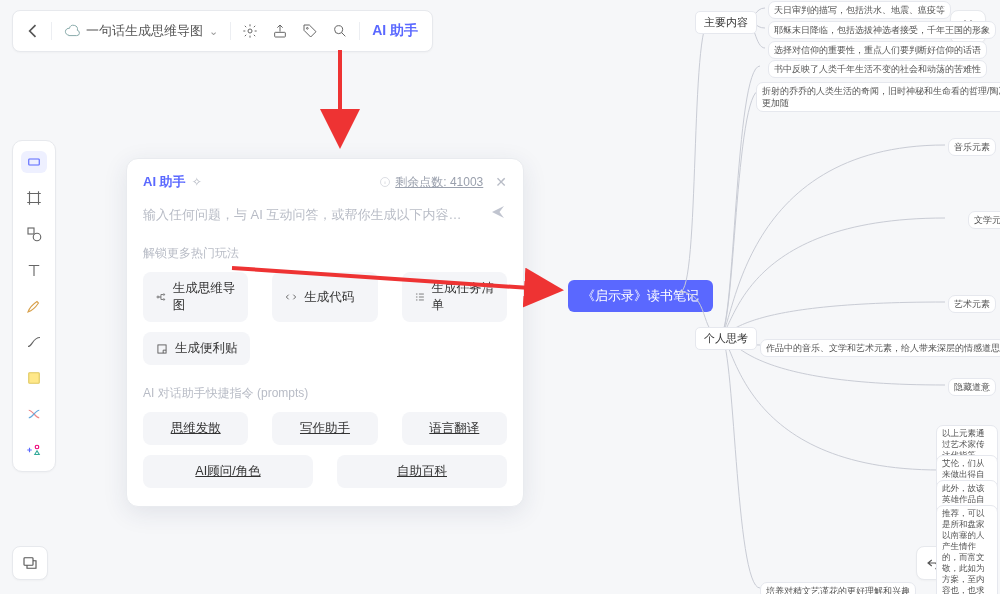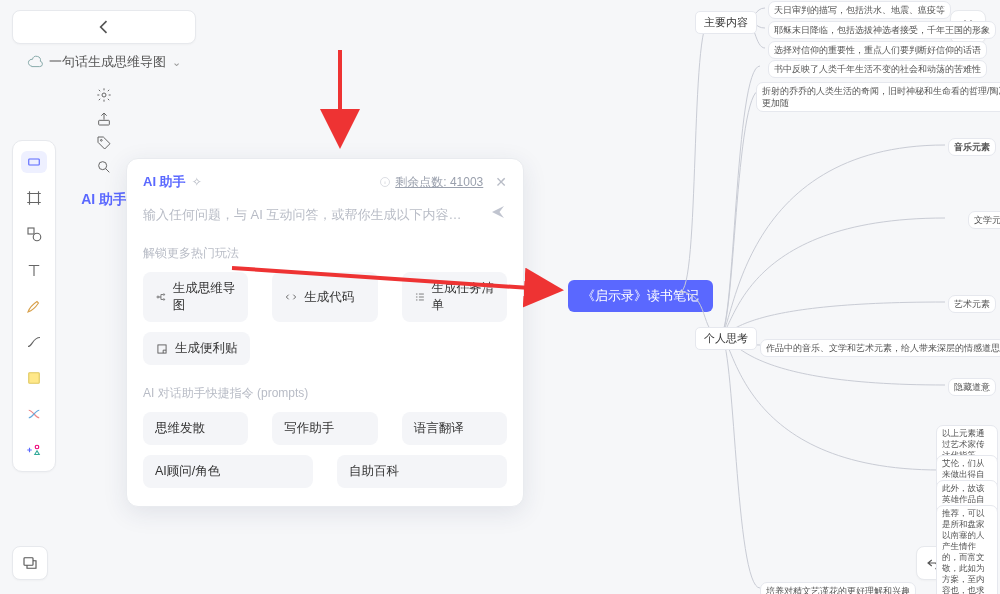--- a/index.html
+++ b/index.html
@@ -2,23 +2,22 @@
 <html><head>
 <meta charset="utf-8">
 <style>
   * { box-sizing: border-box; margin: 0; padding: 0; }
   html, body { width: 1000px; height: 594px; overflow: hidden; font-family: -apple-system, "PingFang SC", "Microsoft YaHei", sans-serif; background: #f6f7f9; color:#333; }
   
   .topbar {
     position: absolute; left: 12px; top: 10px; height: 34px;
     display: flex; align-items: center; gap: 8px;
     background: #fff; border: 1px solid #e7e9ed; border-radius: 8px;
-    padding: 6px 10px;
-    box-shadow: 0 1px 2px rgba(0,0,0,.03);
-    flex-direction: column;
+    padding: 20px 10px;
+    box-shadow: 0 1px 2px rgba(0,0,0,.03);
   }
   .tb-item { display:flex; align-items:center; justify-content:center; height:26px; color:#555; cursor:pointer; }
   .tb-back { width:20px; font-size:16px; color:#555; }
   .tb-title-wrap { display:flex; align-items:center; gap:6px; font-size:13px; color:#555; padding:0 4px; }
   .tb-title-wrap svg.cloud { width:16px; height:16px; }
   .tb-title-wrap .chev { font-size:11px; color:#999; }
   .tb-sep { width:1px; height:18px; background:#eceef2; }
   .tb-icon { width:22px; }
   .tb-icon svg { width:16px; height:16px; stroke:#666; fill:none; stroke-width:1.5; }
   .tb-ai { font-size:14px; font-weight:600; color:#5a68ff; padding:0 4px; }
@@ -91,21 +90,21 @@
   .ai-input .send svg { width:18px; height:18px; fill:#c0c4cf; }
   .ai-label { margin-top:20px; font-size:12px; color:#b8bcc6; }
   .ai-row { margin-top:10px; display:flex; gap:24px; }
   .ai-chip {
     display:flex; align-items:center; gap:6px;
     background:#f4f5f8; border-radius:8px;
     padding:8px 12px; font-size:12.5px; color:#333;
     cursor:pointer; flex:1; justify-content:flex-start;
   }
   .ai-chip svg { width:14px; height:14px; stroke:#555; fill:none; stroke-width:1.5; }
-  .ai-chip.prompt { flex:1; }
+  .ai-chip.prompt { justify-content:center; flex:1;text-decoration:underline; }
 
   
   .arrows { position:absolute; left:0; top:0; pointer-events:none; }
 
   
   .center-node {
     position:absolute; left:568px; top:280px;
     background:#5a68ff; color:#fff; font-size:13px; font-weight:500;
     padding:7px 14px; border-radius:6px; white-space:nowrap;
   }
@@ -361,21 +360,21 @@
 <div class="mm-node" style="left:695px; top:11px;">主要内容</div>
 <div class="mm-node tiny" style="left:768px; top:1px;">天日审判的描写，包括洪水、地震、瘟疫等</div>
 <div class="mm-node tiny" style="left:768px; top:21px;">耶稣末日降临，包括选拔神选者接受，千年王国的形象</div>
 <div class="mm-node tiny" style="left:768px; top:41px;">选择对信仰的重要性，重点人们要判断好信仰的话语</div>
 
 <div class="mm-node" style="left:695px; top:327px;">个人思考</div>
 
 <div class="mm-node tiny" style="left:768px; top:60px;">书中反映了人类千年生活不变的社会和动荡的苦难性</div>
 <div class="mm-node tiny" style="left:756px; top:82px; white-space:normal; width:276px;">折射的乔乔的人类生活的奇闻，旧时神秘和生命看的哲理/陶冶或是更加随</div>
 
-<div class="mm-node tiny" style="left:948px; top:138px;font-weight:bold;">音乐元素</div>
+<div class="mm-node tiny" style="left:948px; top:138px;">音乐元素</div>
 <div class="mm-node tiny" style="left:948px; top:211px;margin-left:20px;">文学元素</div>
 <div class="mm-node tiny" style="left:948px; top:295px;">艺术元素</div>
 <div class="mm-node tiny" style="left:948px; top:378px;">隐藏道意</div>
 
 <div class="mm-node tiny" style="left:760px; top:339px;">作品中的音乐、文学和艺术元素，给人带来深层的情感道思</div>
 
 <div class="mm-node tiny box" style="left:936px; top:425px;">以上元素通过艺术家传达代指等。文学知识</div>
 <div class="mm-node tiny box" style="left:936px; top:455px;">艾伦，们从来做出得自己发现睛，寿</div>
 <div class="mm-node tiny box" style="left:936px; top:480px;">此外，故该英雄作品自核面语。但不容展开</div>
 <div class="mm-node tiny box" style="left:936px; top:505px; width:62px;">推荐，可以是所和盘家以南塞的人产生情作的，而富文敬，此如为方案，至内容也，也求读他的字，发对这文学情也还文的等。读两金花。</div>

